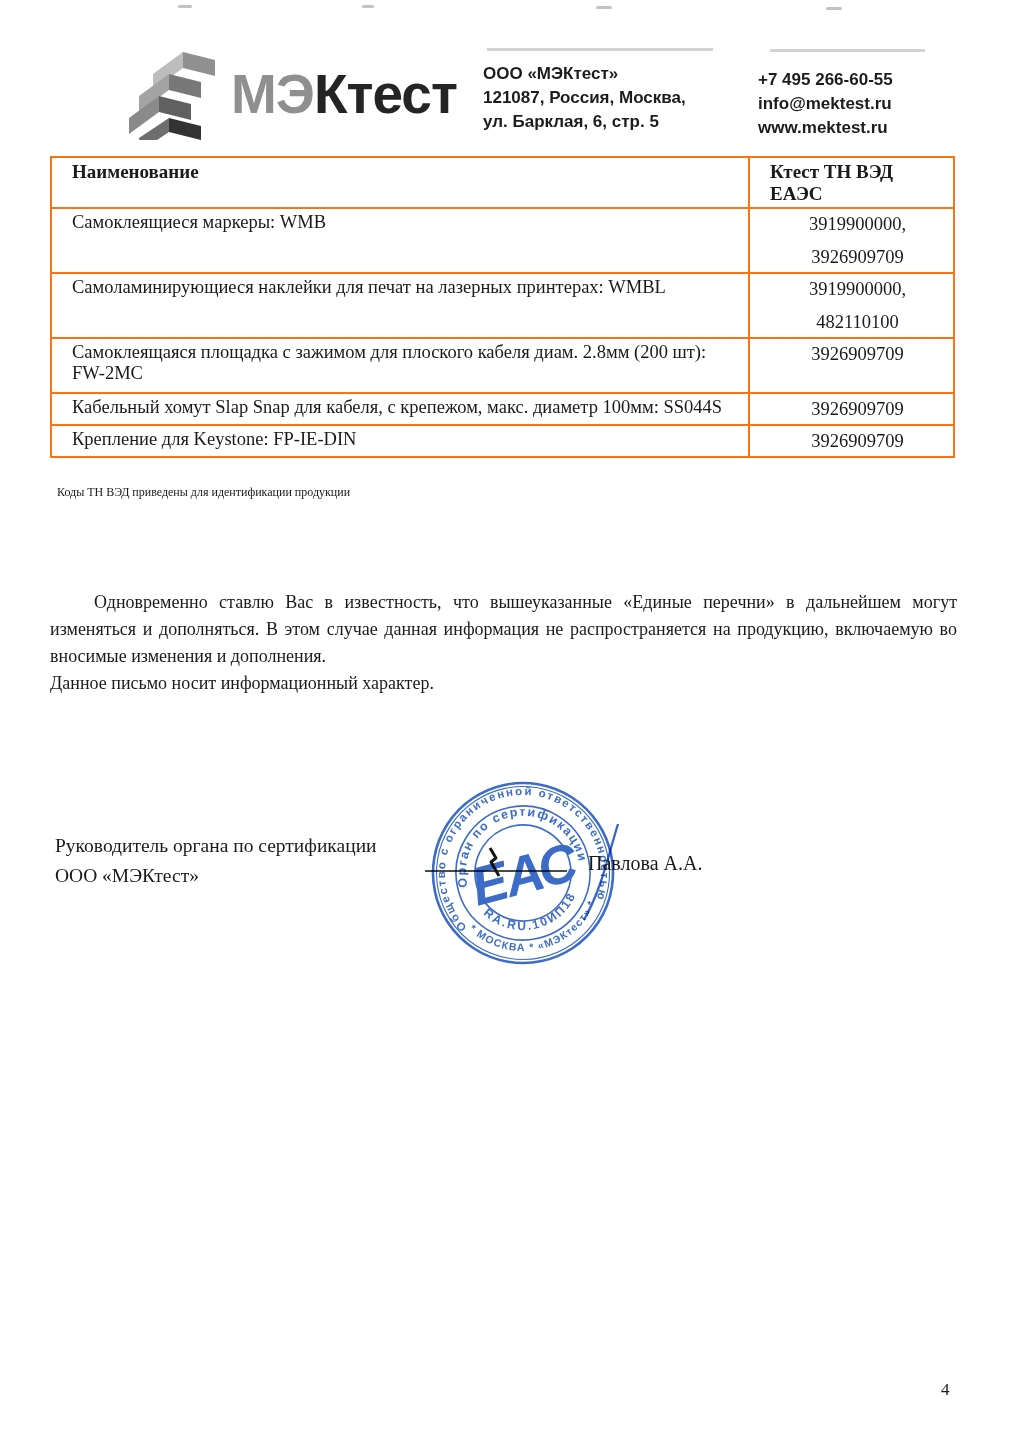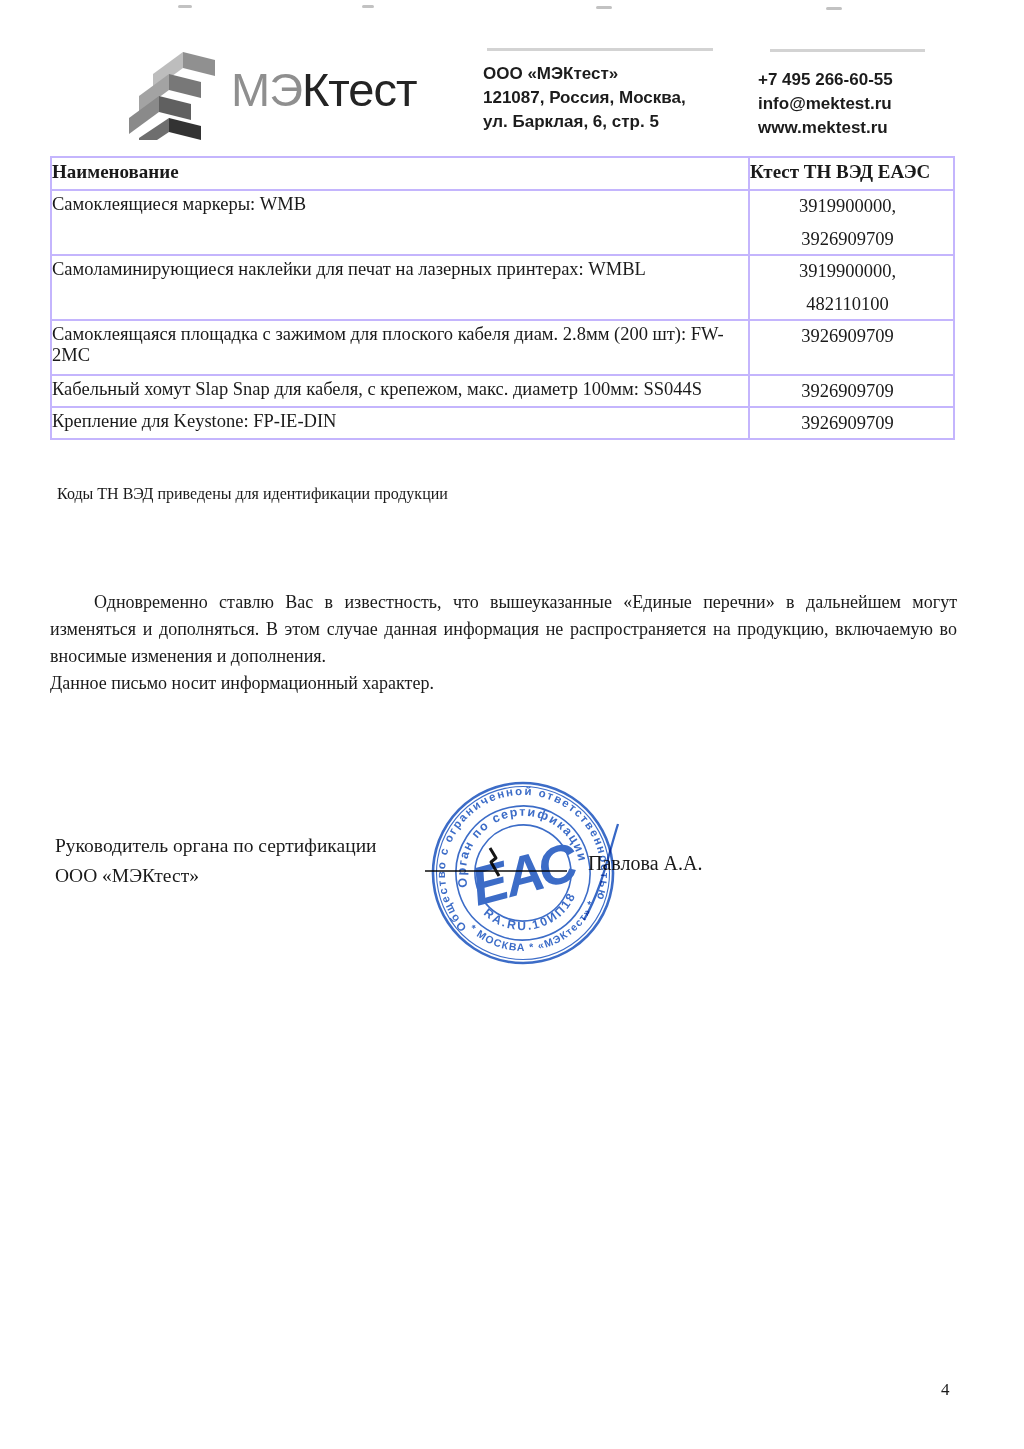--- a/index.html
+++ b/index.html
@@ -8,38 +8,38 @@
     font-family:"Liberation Serif", serif;color:#1a1a1a;overflow:hidden;
   }
   .abs{position:absolute;}
 
   
   .dash{position:absolute;height:3px;background:#8f8f8f;opacity:.55;border-radius:2px;}
   .smudge{position:absolute;height:3px;background:#b5b5b5;opacity:.6;}
 
   
   .logo-text{position:absolute;left:231px;top:62px;font-family:"Liberation Sans",sans-serif;
-    font-weight:normal;font-size:47px;letter-spacing:-1px;white-space:nowrap;}
+    font-weight:bold;font-size:55px;letter-spacing:-1px;white-space:nowrap;}
   .logo-gray{color:#8f8f8f;}
   .logo-black{color:#242424;}
   .contact{position:absolute;font-family:"Liberation Sans",sans-serif;font-weight:bold;
     font-size:17px;line-height:24px;color:#1c1c1c;white-space:nowrap;}
   #company-block{left:483px;top:62px;}
   #contacts-block{left:758px;top:68px;}
 
   
   table.codes{position:absolute;left:50px;top:156px;width:903px;border-collapse:collapse;
     font-size:18.5px;table-layout:fixed;}
-  table.codes td,table.codes th{border:2px solid #c4b5fd;vertical-align:top;padding:3px 8px 2px 0;}
+  table.codes td,table.codes th{border:2px solid #f97316;vertical-align:top;padding:3px 8px 2px 20px;}
   table.codes th{font-size:19px;text-align:left;}
   td.code-cell,th.code-head{text-align:center;}
   .code-line{line-height:25px;}
   .code-line + .code-line{margin-top:8px;}
 
-  .note{position:absolute;left:57px;top:485px;font-size:16px;}
+  .note{position:absolute;left:57px;top:485px;font-size:12px;}
 
   .bodytext{position:absolute;left:50px;top:589px;width:907px;font-size:18px;line-height:27px;text-align:justify;}
   .bodytext p{margin:0;}
   .indent{text-indent:44px;}
 
   .sig-title{position:absolute;left:55px;top:831px;font-size:19.5px;line-height:30px;}
   .signer{position:absolute;left:588px;top:852px;font-size:20px;white-space:nowrap;}
 
   .stamp-svg{position:absolute;left:426px;top:776px;mix-blend-mode:multiply;}
   .strokes-svg{position:absolute;left:415px;top:815px;mix-blend-mode:multiply;}

